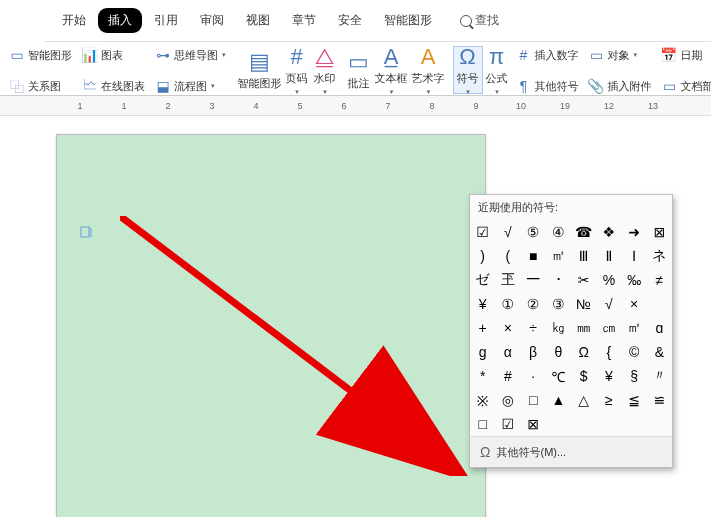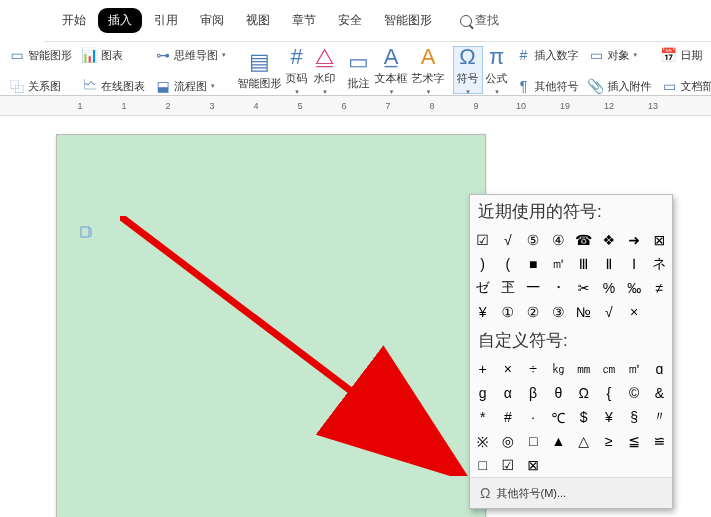--- a/index.html
+++ b/index.html
@@ -24,21 +24,21 @@
   
   .ruler { height: 20px; background: #f7f7f7; border-bottom: 1px solid #ddd; font-size: 9px; color: #666; padding-left: 76px; display:flex; align-items:center; gap: 36px; }
   .ruler span { width:8px; text-align:center; }
   
   .workspace { position: relative; height: 417px; background: #fff; overflow:hidden;}
   .page { position: absolute; left: 56px; top: 18px; width: 430px; height: 390px; background: #c6e8cf; border: 1px solid #bbb; box-shadow: 0 1px 3px rgba(0,0,0,0.15); }
   .handle { position:absolute; left:22px; top:90px; width:14px; height:14px; }
   .handle svg { width:100%; height:100%; }
   
   .symbol-panel { position: absolute; right: 38px; top: 78px; width: 204px; background: #fafafa; border: 1px solid #bcbcbc; box-shadow: 2px 3px 6px rgba(0,0,0,0.3); font-size: 11px; }
-  .sp-title { padding: 5px 8px; color: #333; font-size: 17px; }
+  .sp-title { padding: 5px 8px; color: #333; font-size: 11px; }
   .sp-grid { display: grid; grid-template-columns: repeat(8, 1fr); }
   .sp-cell { height: 24px; display: flex; align-items: center; justify-content: center; font-size: 14px; color: #000; cursor: pointer; border:0.5px solid transparent; }
   .sp-more { display:flex; align-items:center; gap:6px; padding: 7px 10px; background:#f0f0f0; border-top:1px solid #ddd; cursor:pointer; color:#333; }
   .sp-more .omega { font-size:14px; color:#666; }
   
   .arrow { position:absolute; left:120px; top:100px; width:360px; height:260px; pointer-events:none; z-index:5; }
 </style>
 </head>
 <body>
 
@@ -229,21 +229,20 @@
         <div class="sp-cell">≠</div>
         <div class="sp-cell">¥</div>
         <div class="sp-cell">①</div>
         <div class="sp-cell">②</div>
         <div class="sp-cell">③</div>
         <div class="sp-cell">№</div>
         <div class="sp-cell">√</div>
         <div class="sp-cell">×</div>
         <div class="sp-cell"></div>
       </div>
-    <div class="sp-title">自定义符号:</div>
     <div class="sp-grid" id="custom-grid">
         <div class="sp-cell">+</div>
         <div class="sp-cell">×</div>
         <div class="sp-cell">÷</div>
         <div class="sp-cell">㎏</div>
         <div class="sp-cell">㎜</div>
         <div class="sp-cell">㎝</div>
         <div class="sp-cell">㎡</div>
         <div class="sp-cell">ɑ</div>
         <div class="sp-cell">g</div>

